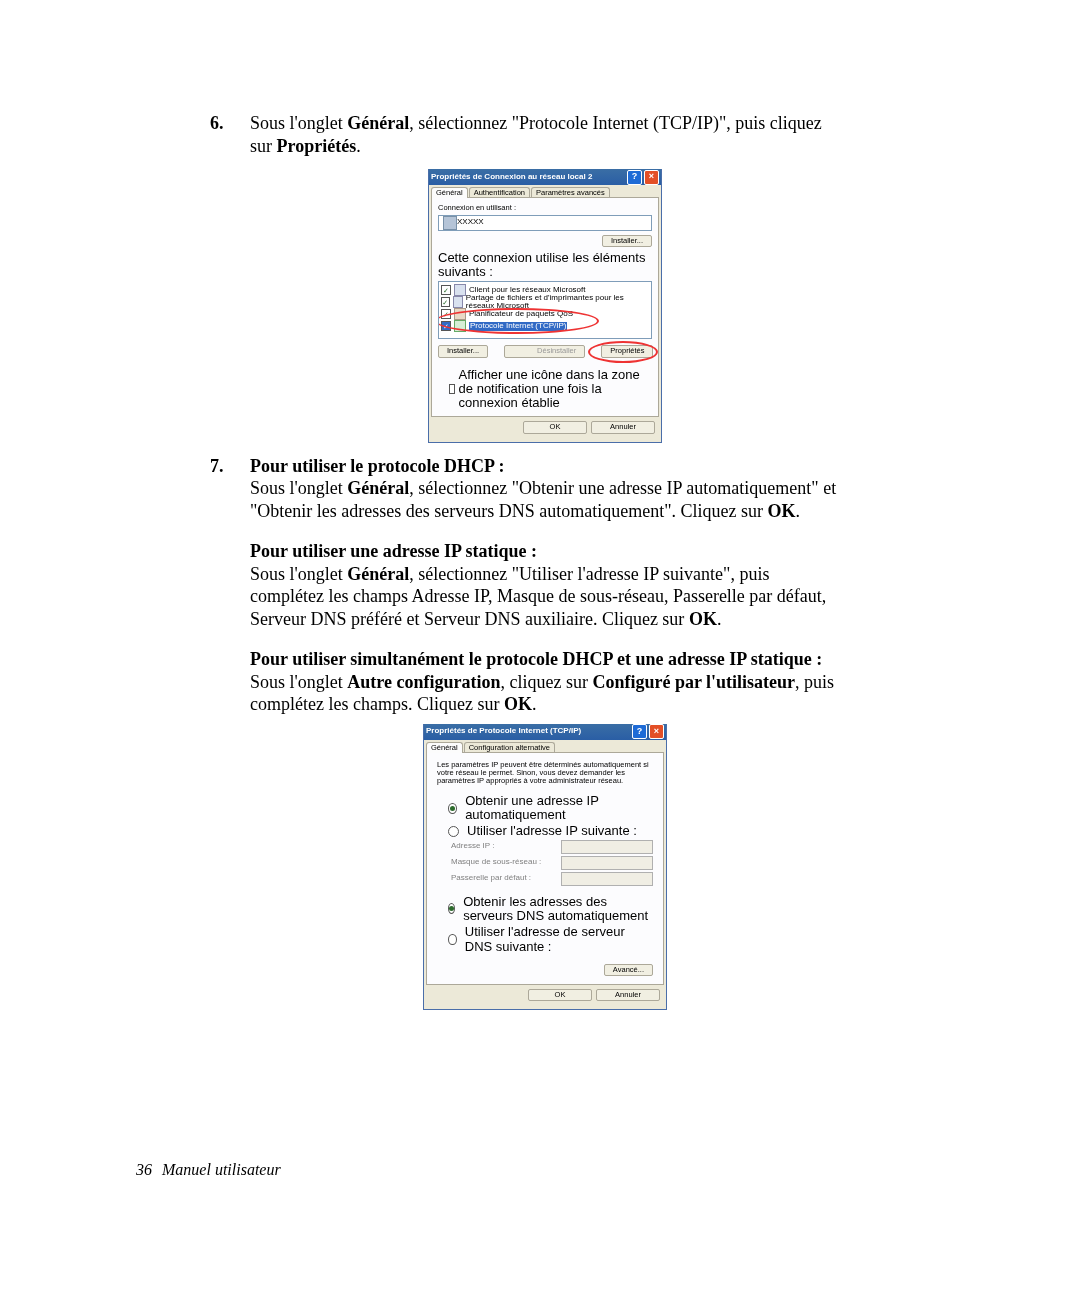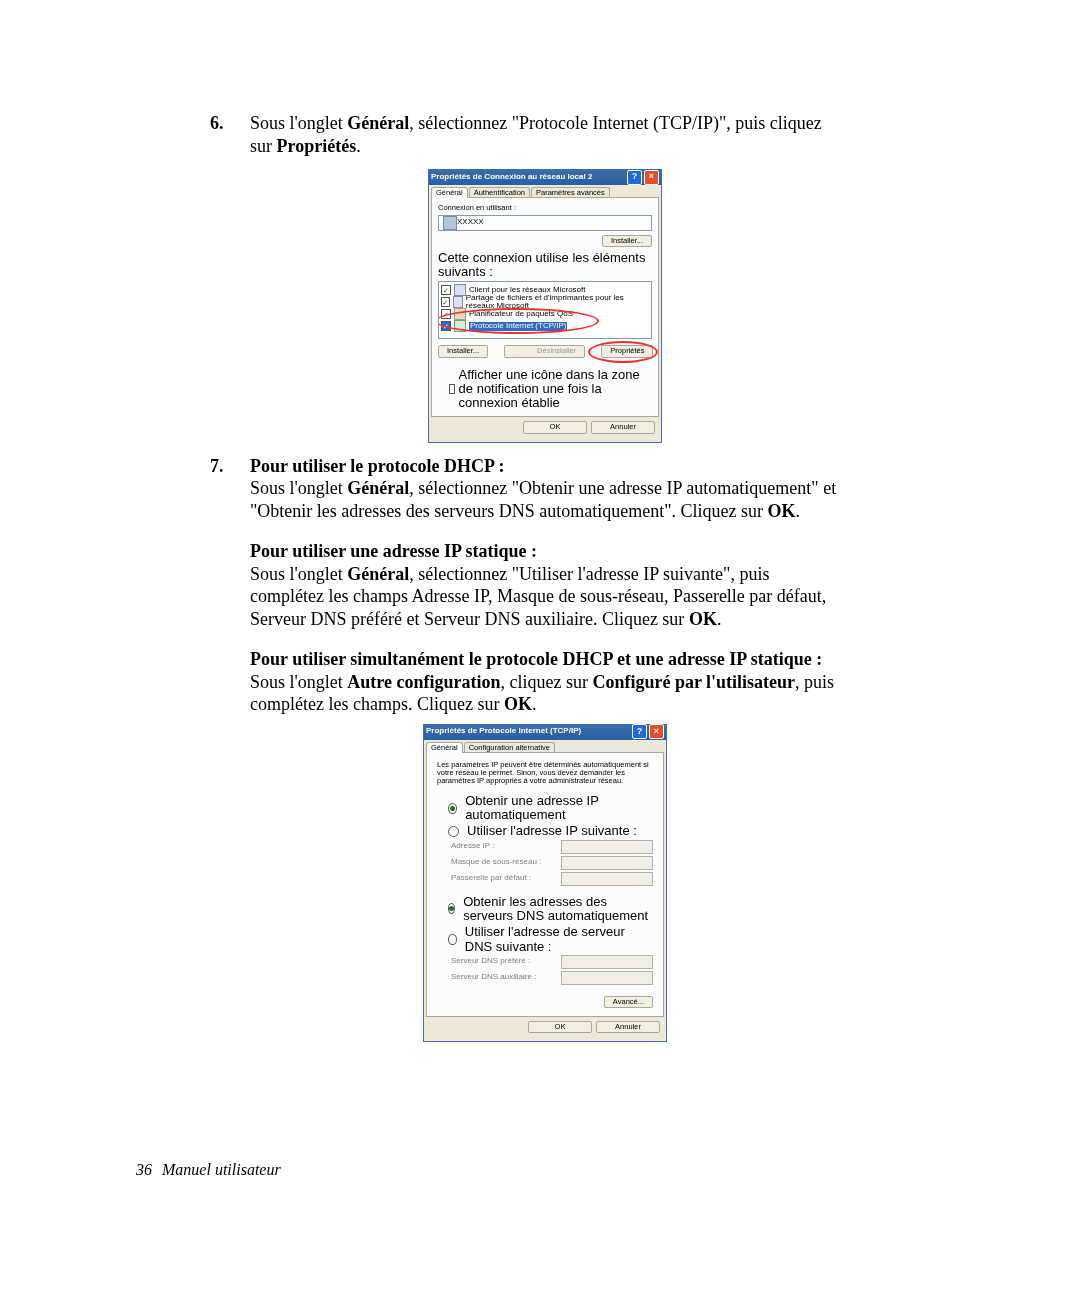--- a/index.html
+++ b/index.html
@@ -289,30 +289,20 @@
             </div>
 
             <div class="xp-checkbox-row" style="margin-top:8px;">
               <span class="radio on"></span>
               <span>Obtenir les adresses des serveurs DNS automatiquement</span>
             </div>
             <div class="xp-checkbox-row" style="margin-top:2px;">
               <span class="radio"></span>
               <span>Utiliser l'adresse de serveur DNS suivante :</span>
             </div>
-            <div style="padding-left:14px;">
-              <div class="ip-row">
-                  <span class="lbl">Serveur DNS préféré :</span>
-                  <span class="ipfield"></span>
-                </div>
-              <div class="ip-row">
-                  <span class="lbl">Serveur DNS auxiliaire :</span>
-                  <span class="ipfield"></span>
-                </div>
-            </div>
 
             <div style="text-align:right;margin-top:10px;">
               <span class="xp-btn">Avancé...</span>
             </div>
           </div>
           <div class="xp-btnrow">
             <span class="xp-btn" style="width:46px;">OK</span>
             <span class="xp-btn" style="width:46px;">Annuler</span>
           </div>
         </div>

